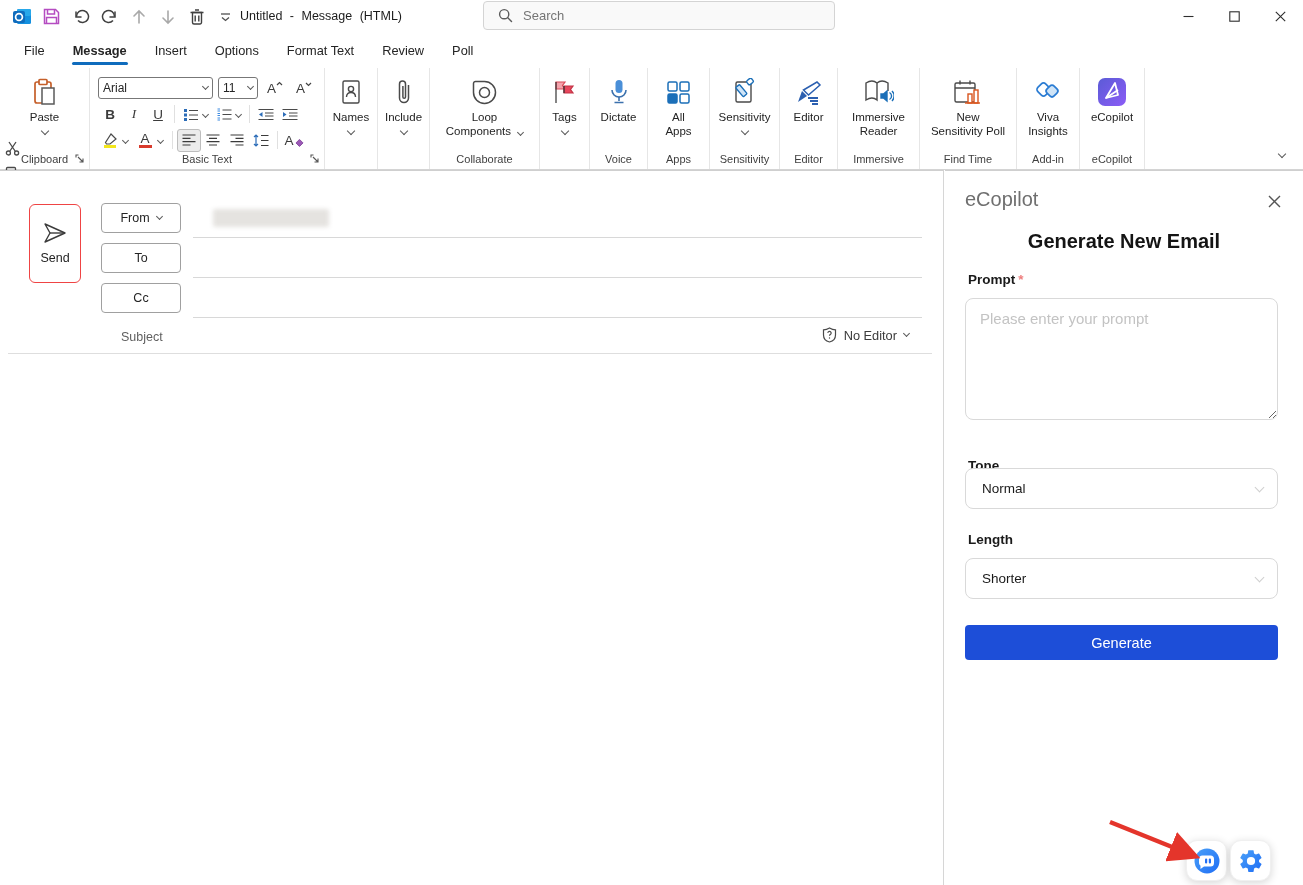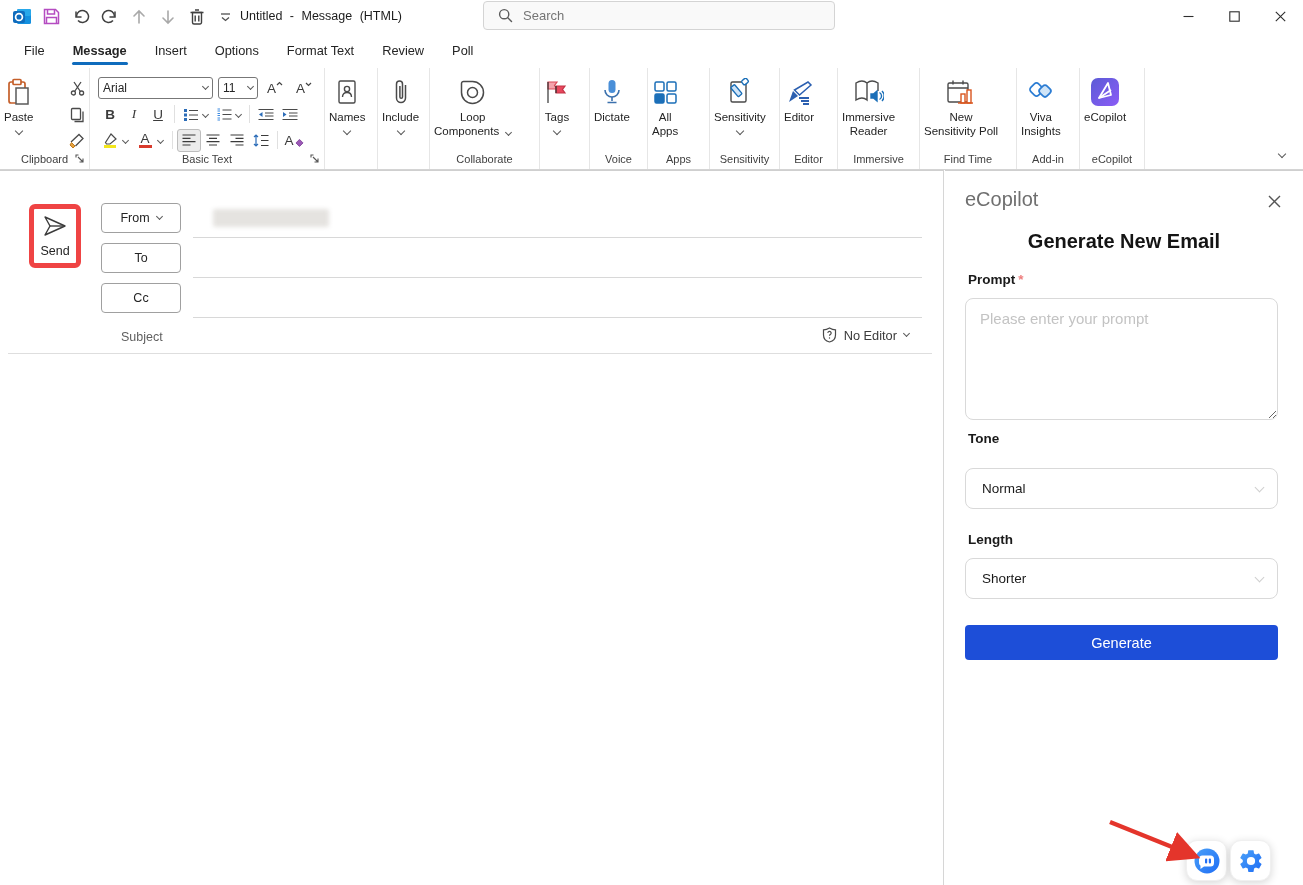--- a/index.html
+++ b/index.html
@@ -21,38 +21,38 @@
   
   .menubar { position:absolute; top:33px; left:0; width:1303px; height:35px; display:flex; align-items:stretch; padding-left:10px; }
   .mitem { padding:0 14px; font-size:12.8px; line-height:35px; color:#242424; position:relative; }
   .mitem.active { font-weight:700; }
   .mitem.active::after { content:""; position:absolute; left:13px; right:13px; bottom:3px; height:2.6px; background:#0f6cbd; border-radius:2px; }
 
   
   .ribbon { position:absolute; top:68px; left:0; width:1303px; height:102px; background:#fff; border-bottom:1px solid #d4d4d4; display:flex; }
   .rgroup { height:100%; border-right:1px solid #e6e6e6; position:relative; padding-top:7px; flex:0 0 auto; }
   .rgroup-label { position:absolute; bottom:4px; left:0; right:0; text-align:center; font-size:11px; color:#3f3f3f; white-space:nowrap; }
-  .rcontent { display:flex; justify-content:space-between; }
+  .rcontent { display:flex; justify-content:flex-end;flex-direction:column; }
   .bigbtn { display:flex; flex-direction:column; align-items:center; padding:1px 4px; font-size:11.5px; color:#242424; cursor:default; }
   .bicon { height:32px; display:flex; align-items:center; justify-content:center; }
   .blabel { text-align:center; line-height:13.5px; margin-top:3px; white-space:nowrap; }
   .cv { display:inline-block; width:6px; height:6px; border-right:1.4px solid #5a5a5a; border-bottom:1.4px solid #5a5a5a; transform:rotate(45deg); margin-top:-3px; }
   .cv.sm { width:5px; height:5px; }
   .cv.under { margin-top:3px; }
   .smallbtn { width:24px; height:23px; display:flex; align-items:center; justify-content:center; }
   .launcher { position:absolute; right:4px; bottom:5px; }
   .btrow { display:flex; align-items:center; height:26px; padding-left:8px; }
   .selbox { border:1px solid #777; border-radius:3px; background:#fff; height:22px; display:flex; align-items:center; justify-content:space-between; padding:0 4px; font-size:12px; }
   .tinysep { width:1px; height:18px; background:#e0e0e0; margin:0 4px; }
   .alignsel { background:#ececec; border:1px solid #bdbdbd; border-radius:3px; }
   .glyphbtn { font-size:13.5px; color:#3b3b3b; }
 
   
   .compose { position:absolute; top:170px; left:0; width:944px; height:715px; background:#fff; border-top:1px solid #cfcfcf; border-right:1px solid #d6d6d6; }
-  .sendbtn { position:absolute; left:29px; top:33px; width:52px; height:64px; border:5px solid #ef4444; border-radius:6px;
+  .sendbtn { position:absolute; left:29px; top:33px; width:52px; height:79px; border:1px solid #ef4444; border-radius:6px;
     display:flex; flex-direction:column; align-items:center; justify-content:center; gap:7px; font-size:12.5px; color:#242424; background:#fff; }
   .fieldbtn { position:absolute; left:101px; width:80px; height:30px; border:1px solid #a0a0a0; border-radius:4px; background:#fff;
     display:flex; align-items:center; justify-content:center; gap:7px; font-size:12.5px; color:#242424; }
   .redacted { position:absolute; left:213px; top:38px; width:116px; height:18px; background:#e5e3e0; filter:blur(2px); border-radius:2px; }
   .fline { position:absolute; left:193px; width:729px; height:1px; background:#d8d8d8; }
   .subjline { position:absolute; left:8px; width:924px; height:1px; background:#dedede; }
   .subject-label { position:absolute; left:121px; top:159px; font-size:12.5px; color:#5f5f5f; }
   .nolabel { position:absolute; right:34px; top:156px; display:flex; align-items:center; gap:7px; font-size:12.8px; color:#3b3b3b; }
 
   
@@ -609,21 +609,21 @@
         <path d="M1 1 L12 12 M12 1 L1 12" stroke="#555" stroke-width="1.4"></path>
       </svg>
   </div>
   <div class="panel-heading">Generate New Email</div>
 
   <div class="plabel" style="top:101px">
     <span>Prompt</span><span class="req">*</span>
   </div>
   <textarea class="prompt-area" placeholder="Please enter your prompt" style=""></textarea>
 
-  <div class="plabel" style="top:260px">Tone</div>
+  <div class="plabel" style="top:287px">Tone</div>
   <div class="pselect" style="top:297px">
     <span>Normal</span>
       <span class="cv"></span>
   </div>
 
   <div class="plabel" style="top:361px">Length</div>
   <div class="pselect" style="top:387px">
     <span>Shorter</span>
       <span class="cv"></span>
   </div>

